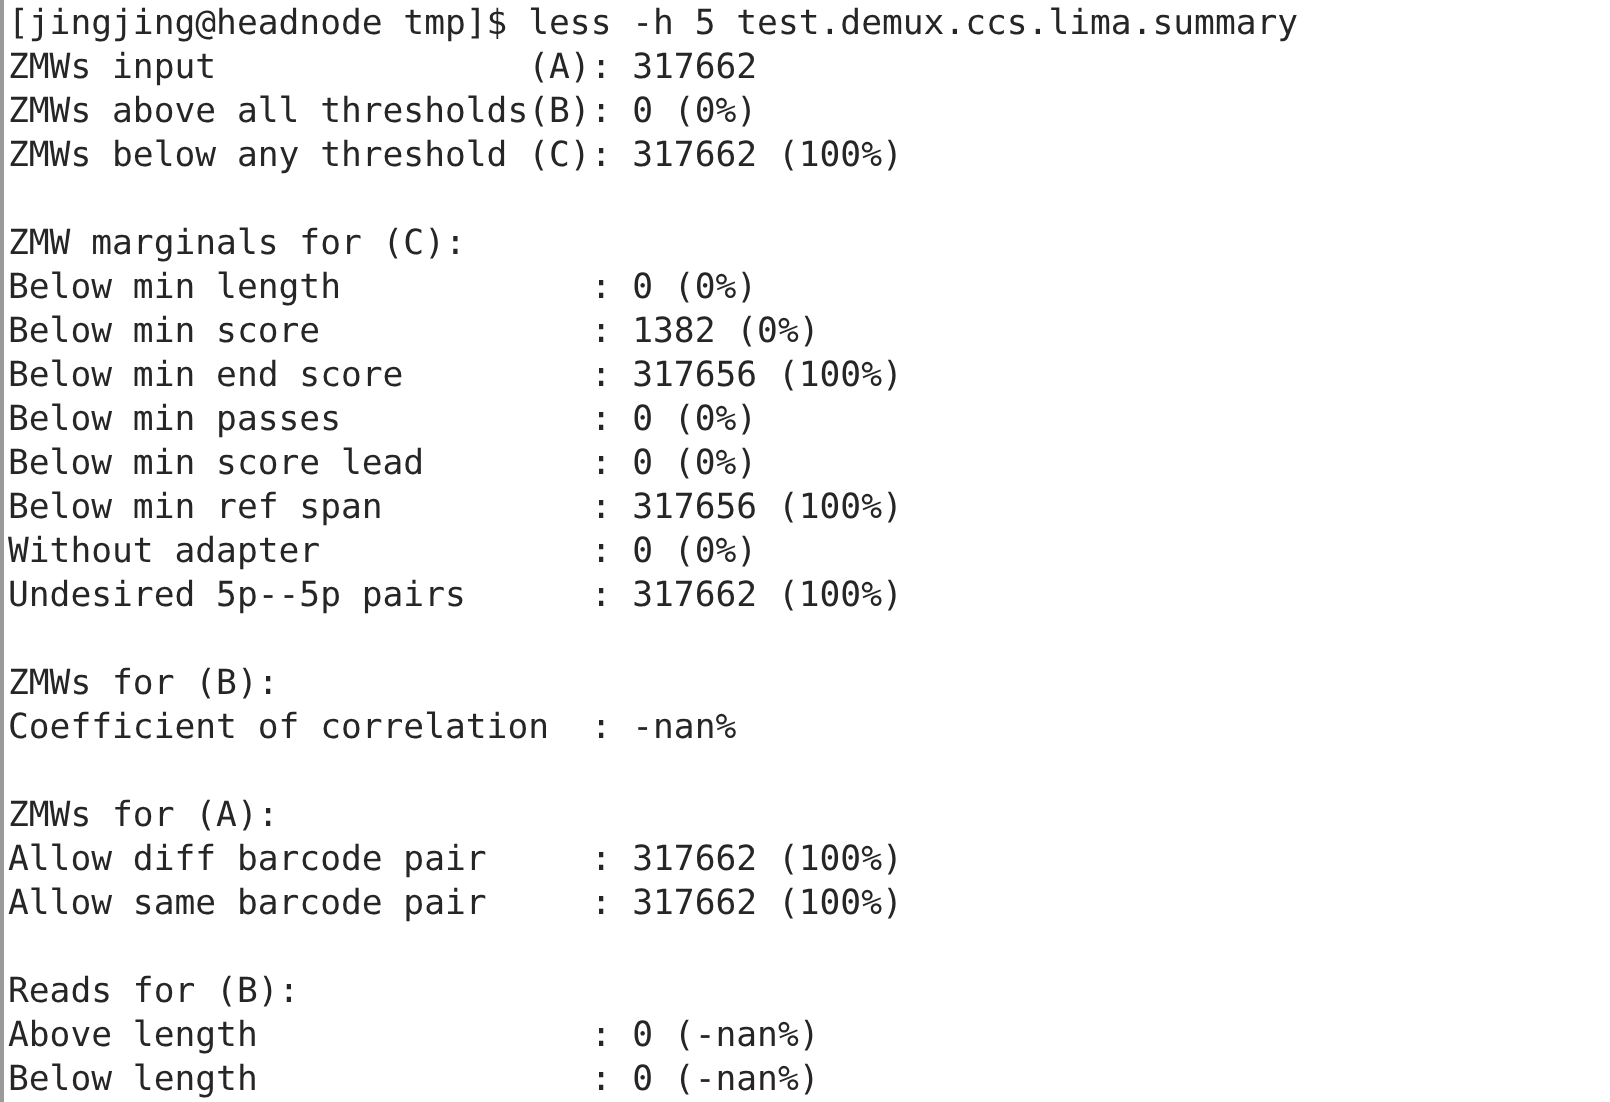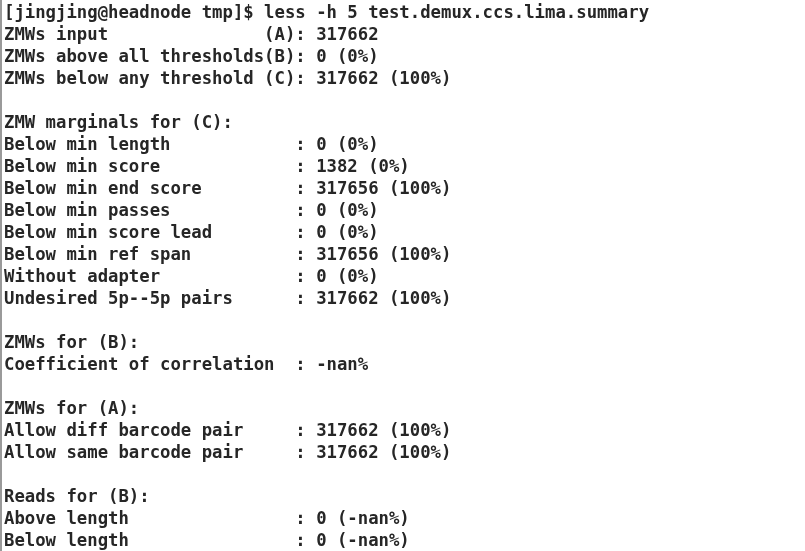--- a/index.html
+++ b/index.html
@@ -14,21 +14,20 @@
     font-family: "DejaVu Sans Mono", "Liberation Mono", monospace;
   }
 
   #terminal {
     position: relative;
     width: 805px;
     height: 551px;
     background: #ffffff;
     box-sizing: border-box;
     overflow: hidden;
-    font-weight: bold;
   }
 
   
   #left-border {
     position: absolute;
     left: 0;
     top: 0;
     width: 2px;
     height: 551px;
     background: #9a9a9a;

